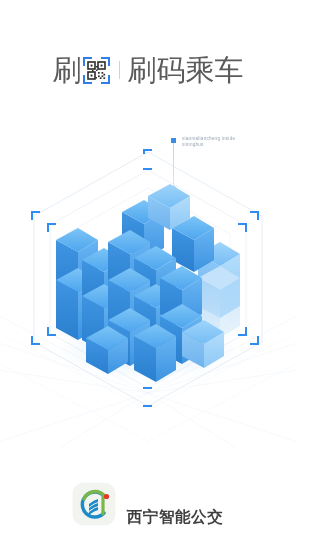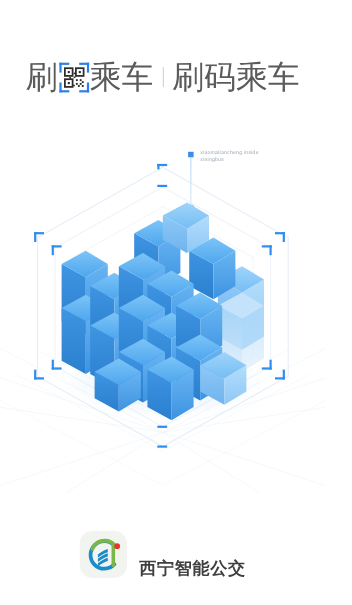--- a/index.html
+++ b/index.html
@@ -184,21 +184,20 @@
           <rect x="16.8" y="20.3" width="1.7" height="1.7"></rect>
           <rect x="20.4" y="20.3" width="1.7" height="1.7"></rect>
           <rect x="13" y="9" width="1.5" height="1.5"></rect>
           <rect x="13" y="12.5" width="1.5" height="1.5"></rect>
           <rect x="9" y="13" width="1.5" height="1.5"></rect>
           <rect x="12.5" y="20" width="1.5" height="1.5"></rect>
         </g>
       </svg>
     </span>
 
-    <span class="hl-char">乘车</span>
     <span class="hl-divider"></span>
     <span class="hl-char">刷码乘车</span>
   </div>
 
   <div class="stage">
 
     <svg class="ground" viewBox="0 0 296 170" preserveAspectRatio="none">
       <g stroke="#dce8f4" stroke-width=".5" fill="none">
         <line x1="148" y1="115" x2="-40" y2="18"></line>
         <line x1="148" y1="115" x2="-40" y2="52"></line>

